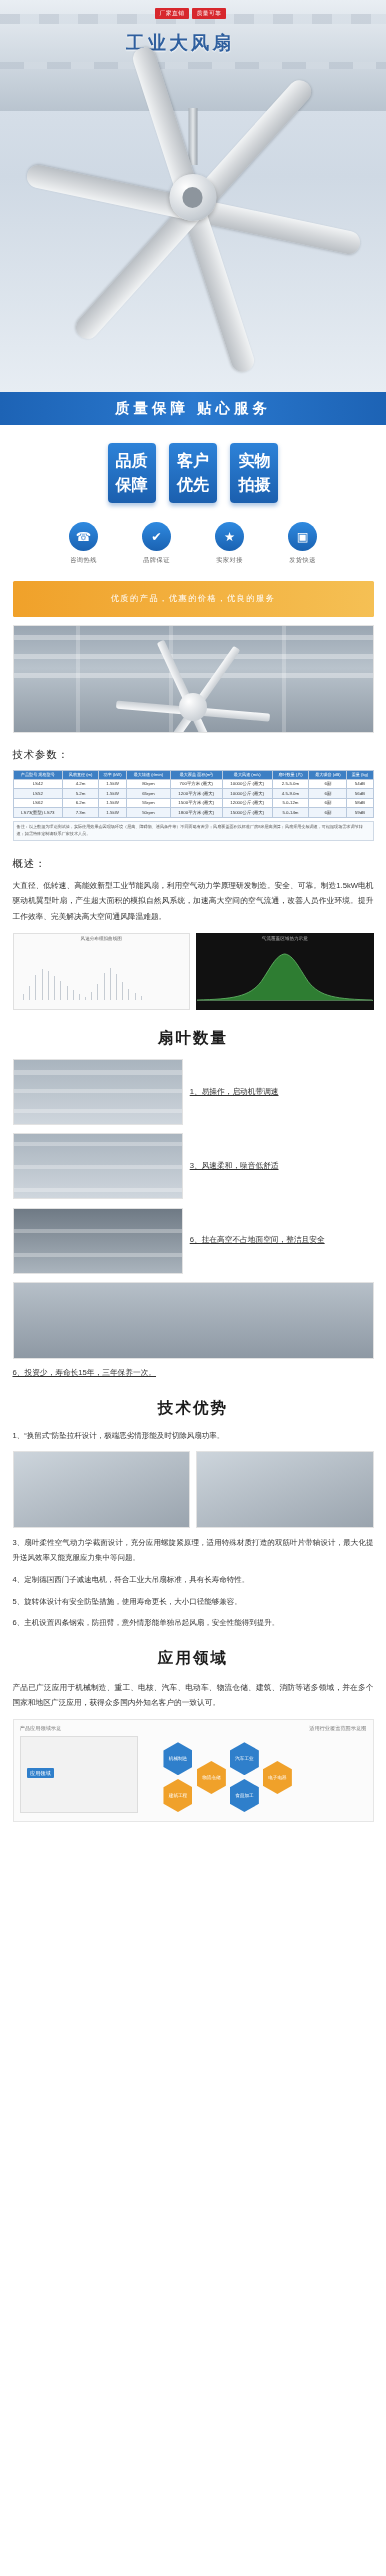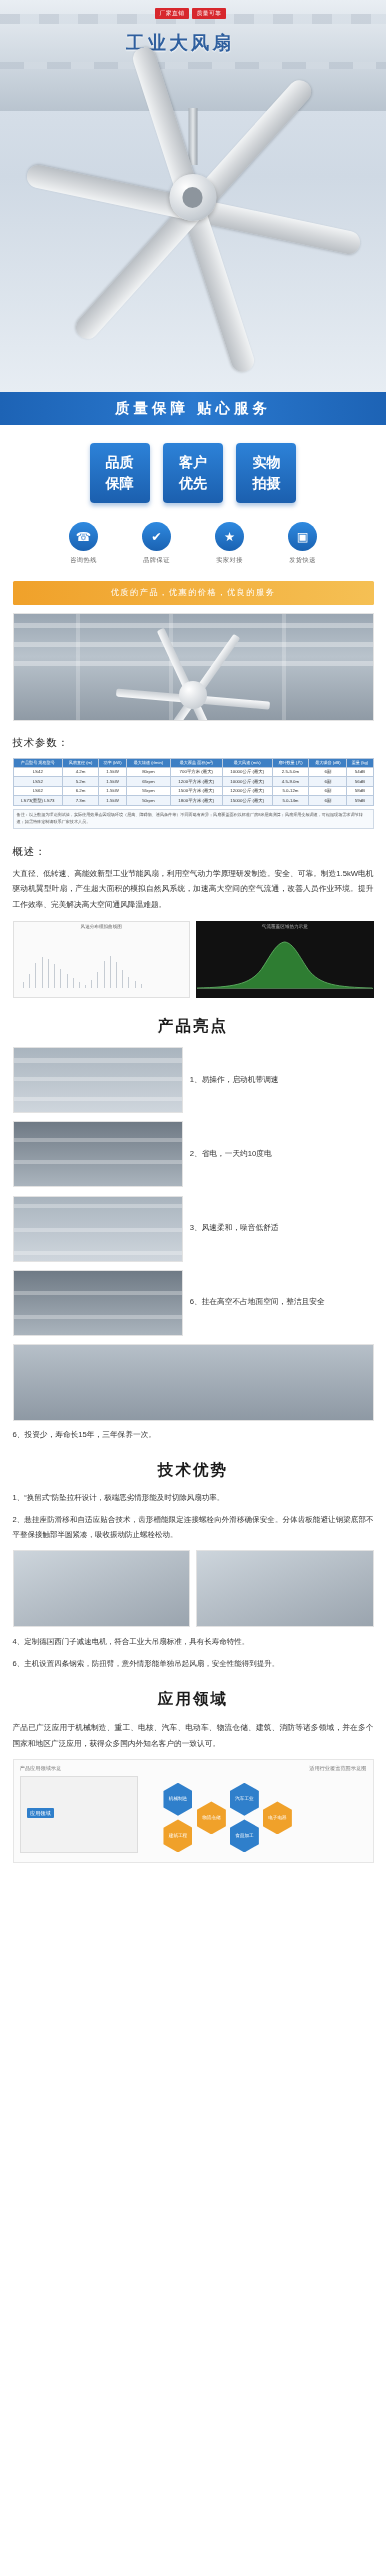--- a/index.html
+++ b/index.html
@@ -74,40 +74,40 @@
     color:#fff; display:flex; align-items:center; justify-content:center;
     font-size:14.4px; letter-spacing:4.1px; font-weight:bold;
   }
 
   
   .tags-row {
     display:flex; justify-content:center; gap:13.4px;
     padding:17.5px 0 13.4px; background:#fff;
   }
   .tag-card {
-    width:60px; height:60px; border-radius:4.1px;
+    width:48px; height:60px; border-radius:4.1px;
     background:linear-gradient(180deg,#2d82d8,#1b5fae);
     color:#fff; display:flex; flex-direction:column; align-items:center;
-    justify-content:center; line-height:1.5; font-size:14px; font-weight:bold;
+    justify-content:center; line-height:1.5; font-size:16px; font-weight:bold;
     box-shadow:0 2.1px 4.1px rgba(27,95,174,.35);
   }
 
   
   .services-row { display:flex; justify-content:center; gap:24px; padding:6.2px 0 15.5px; }
   .service { width:49px; text-align:center; }
   .service-icon {
     width:29px; height:29px; border-radius:50%; margin:0 auto 5.2px;
     background:linear-gradient(180deg,#2f8ae0,#1a62b2);
     display:flex; align-items:center; justify-content:center; color:#fff; font-size:12.4px;
   }
   .service-label { font-size:6.2px; color:#666; letter-spacing:0.5px; }
 
   
   .ribbon {
-    margin:0 auto; width:361px; height:24px;
+    margin:0 auto; width:361px; height:36px;
     background:linear-gradient(90deg,#f0a12a,#f5c054);
     color:#fff; display:flex; align-items:center; justify-content:center;
     font-size:8.2px; letter-spacing:1.5px; border-radius:1.5px;
   }
 
   
   .photo {
     width:361px; margin:8.2px auto 0; height:108px; border:0.5px solid #e3e3e3;
     position:relative; overflow:hidden;
     background:linear-gradient(180deg,#9aa6b2 0%, #b9c3cc 40%, #8f9aa5 100%);
@@ -174,21 +174,21 @@
   }
   .sim-lines { position:absolute; left:0; top:15.5px; width:100%; height:57px; }
   .sim-lines span {
     position:absolute; background:#9aa6b2; width:0.5px; height:36px; bottom:7.2px;
     opacity:.55;
   }
   .chart-dark { background:#111; border-color:#111; }
   .bell { position:absolute; left:0; bottom:8.2px; width:100%; height:49px; }
 
   
-  .hl-wrap { width:361px; margin:0 auto; }
+  .hl-wrap { width:361px; margin:0 auto;text-decoration:underline; }
   .hl-row { display:flex; gap:7.2px; align-items:center; margin-bottom:8.2px; }
   .hl-img {
     width:170px; height:66px; border:0.5px solid #e2e2e2; flex:none;
     background:linear-gradient(180deg,#a9b4be,#cfd6dd);
     position:relative; overflow:hidden;
   }
   .hl-img.dark { background:linear-gradient(180deg,#6f7a85,#aab4bd); }
   .hl-img .st { position:absolute; width:100%; height:4.1px; background:rgba(255,255,255,.3); }
   .hl-text { font-size:7.7px; line-height:1.9; color:#333; }
   .hl-full { width:361px; height:77px; border:0.5px solid #e2e2e2; margin:0 auto 7.2px;
@@ -425,39 +425,32 @@
     </div>
     <div class="chart-card chart-dark">
       <div class="ct" style="color:#bbb">气流覆盖区域热力示意</div>
       <svg class="bell" viewBox="0 0 300 100" preserveAspectRatio="none">
         <path d="M0,98 C60,96 90,92 110,60 C125,34 135,6 150,4 C165,6 175,34 190,60 C210,92 240,96 300,98 L300,100 L0,100 Z" fill="#2e7d32" stroke="#66bb6a" stroke-width="1.5"></path>
         <line x1="0" y1="99" x2="300" y2="99" stroke="#555" stroke-width="1"></line>
       </svg>
     </div>
   </div>
 
-  <div class="sec-title-center">产品亮点</div>
+  <div class="sec-title-center">扇叶数量</div>
   <div class="hl-wrap">
 
     <div class="hl-row">
       <div class="hl-img">
         <div class="st" style="top:10.3px"></div>
           <div class="st" style="top:29px"></div>
           <div class="st" style="top:49px"></div>
       </div>
       <div class="hl-text">1、易操作，启动机带调速</div>
     </div>
 
-    <div class="hl-row">
-      <div class="hl-img dark">
-        <div class="st" style="top:15.5px"></div>
-          <div class="st" style="top:38px"></div>
-      </div>
-      <div class="hl-text">2、省电，一天约10度电</div>
-    </div>
 
     <div class="hl-row">
       <div class="hl-img">
         <div class="st" style="top:7.2px"></div>
           <div class="st" style="top:31px"></div>
           <div class="st" style="top:54px"></div>
       </div>
       <div class="hl-text">3、风速柔和，噪音低舒适</div>
     </div>
 
@@ -472,26 +465,27 @@
     <div class="hl-full">
       <div class="st" style="top:13.4px"></div>
         <div class="st" style="top:36px"></div>
         <div class="st" style="top:61px"></div>
     </div>
     <div class="hl-line">6、投资少，寿命长15年，三年保养一次。</div>
   </div>
 
   <div class="sec-title-center">技术优势</div>
   <div class="adv-p">1、“换留式”防坠拉杆设计，极端恶劣情形能及时切除风扇功率。</div>
-  <div class="adv-p">2、悬挂座防滑移和自适应贴合技术，齿形槽能限定连接螺栓向外滑移确保安全。分体齿板能避让钢梁底部不平整保接触部半圆紧凑，吸收振动防止螺栓松动。</div>
   <div class="adv-imgs">
     <div class="adv-img"></div>
     <div class="adv-img"></div>
   </div>
+  <div class="adv-p">3、扇叶柔性空气动力学截面设计，充分应用螺旋紧原理，适用特殊材质打造的双筋叶片带轴设计，最大化提升送风效率又能克服应力集中等问题。</div>
   <div class="adv-p">4、定制德国西门子减速电机，符合工业大吊扇标准，具有长寿命特性。</div>
+  <div class="adv-p">5、旋转体设计有安全防坠措施，使用寿命更长，大小口径能够兼容。</div>
   <div class="adv-p">6、主机设置四条钢索，防扭臂，意外情形能单独吊起风扇，安全性能得到提升。</div>
 
   <div class="sec-title-center">应用领域</div>
   <div class="app-p">产品已广泛应用于机械制造、重工、电核、汽车、电动车、物流仓储、建筑、消防等诸多领域，并在多个国家和地区广泛应用，获得众多国内外知名客户的一致认可。</div>
   <div class="app-panel">
     <div class="app-head">
       <span>产品应用领域示意</span>
       <span>适用行业覆盖范围示意图</span>
     </div>
     <div class="app-body">

